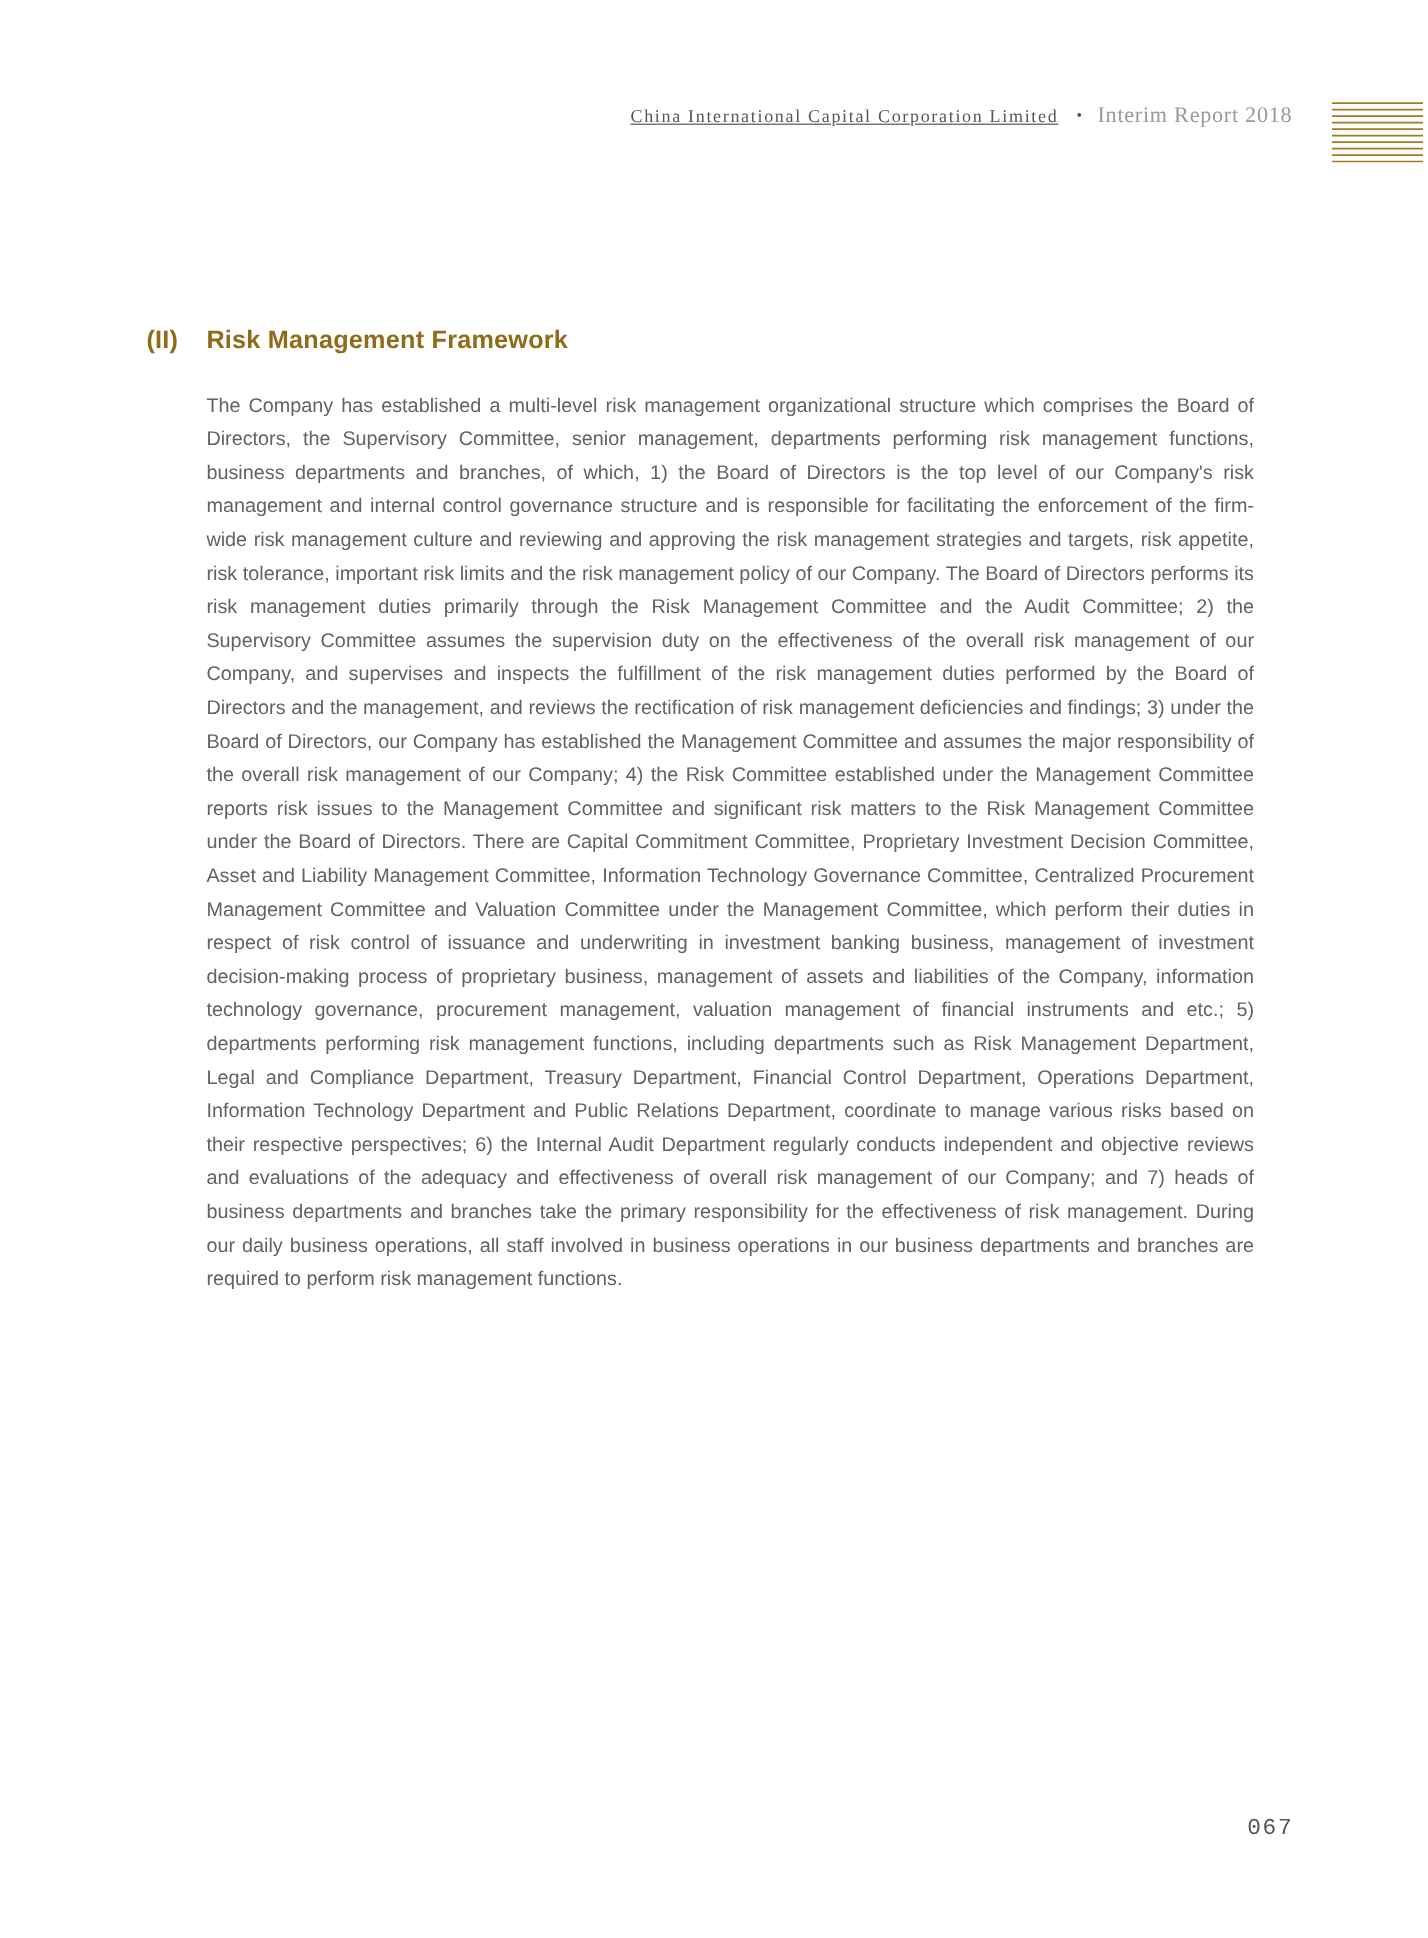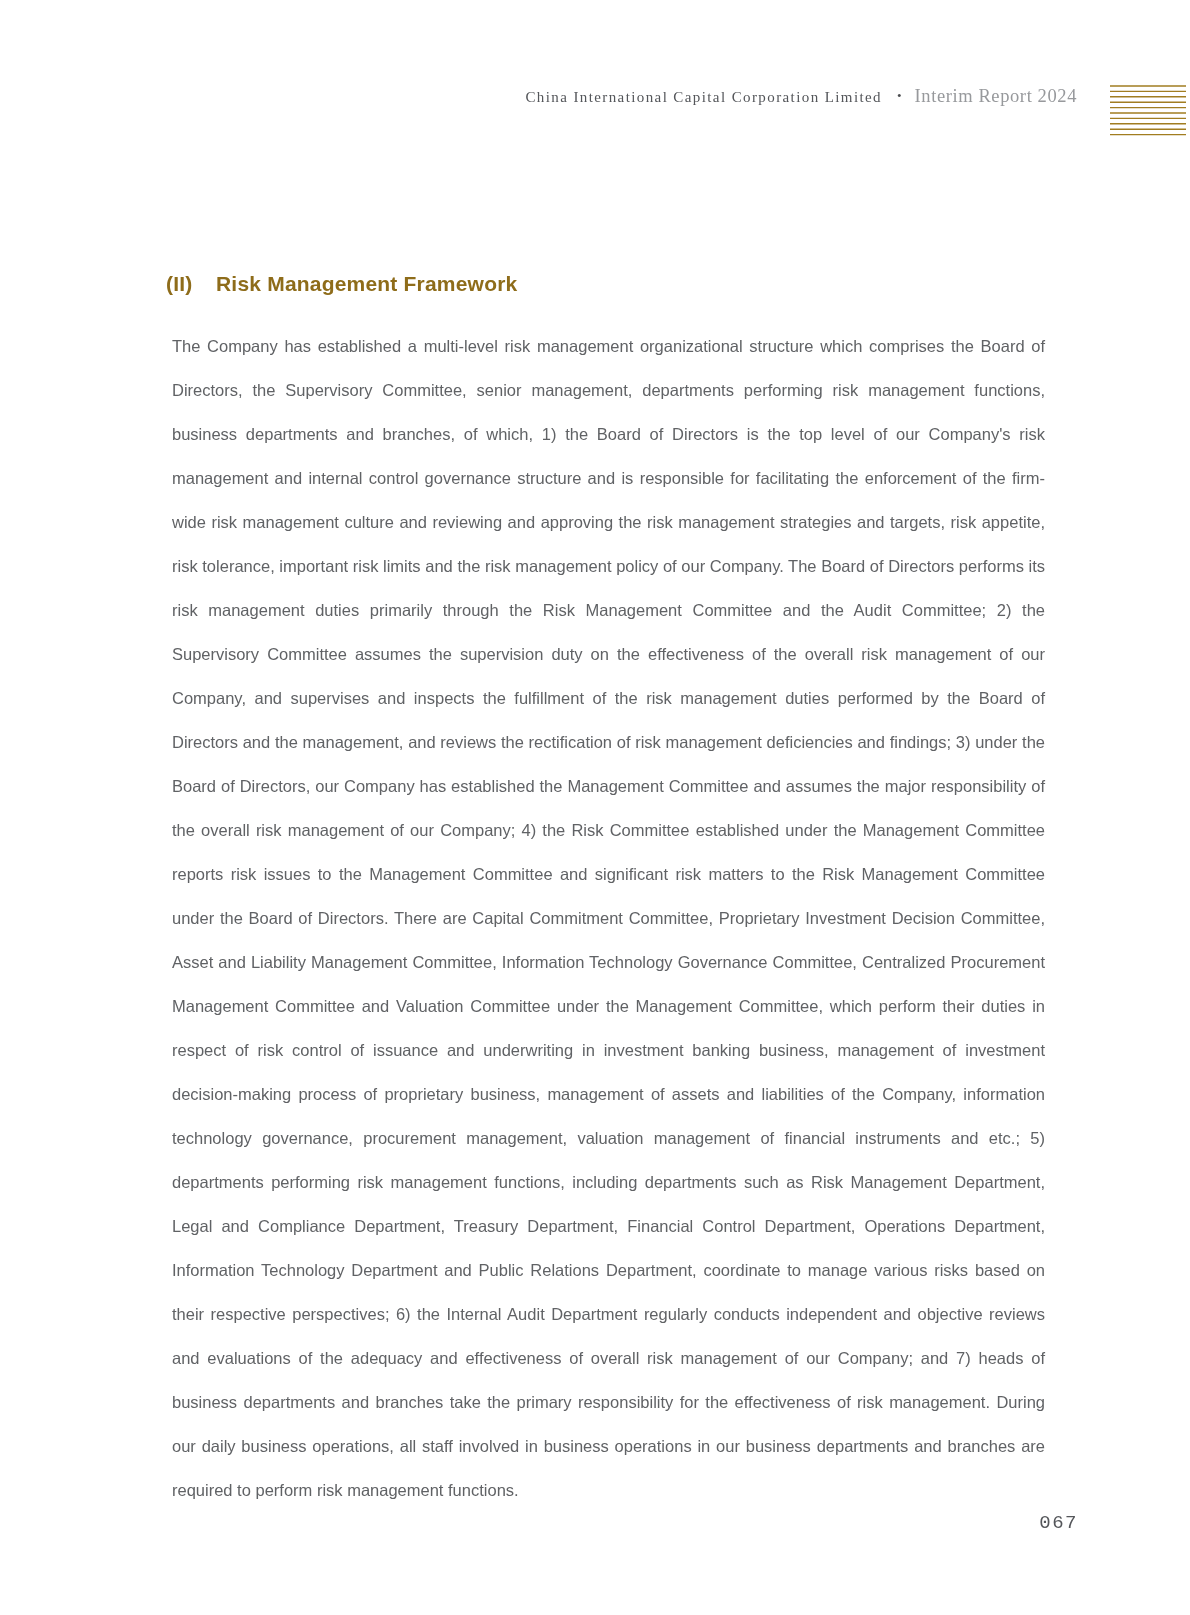--- a/index.html
+++ b/index.html
@@ -26,20 +26,21 @@
     top: 84px;
     right: 113px;
     white-space: nowrap;
     font-family: "Liberation Serif", serif;
     line-height: 24px;
   }
   .header-text .company {
     font-size: 15px;
     letter-spacing: 1.4px;
     color: var(--header_dark);
+    text-decoration: underline;
   }
   .header-text .bullet {
     display: inline-block;
     margin: 0 13px 0 15px;
     font-size: 13px;
     color: #4a4c4f;
     vertical-align: 2px;
   }
   .header-text .report {
     font-size: 18.5px;
@@ -59,29 +60,29 @@
     position: absolute;
     top: 272px;
     left: 122px;
     display: flex;
     font-family: "Liberation Sans", sans-serif;
     font-weight: 700;
     font-size: 21px;
     letter-spacing: 0.2px;
     color: var(--heading);
   }
-  .heading .heading-num { width: 50px; flex: 0 0 50px; margin-left: 44px; }
+  .heading .heading-num { width: 50px; flex: 0 0 50px; }
   
   .body-text {
     position: absolute;
     top: 324px;
     left: 172px;
     width: 873px;
     font-size: 16.5px;
-    line-height: 44px;
+    line-height: 28px;
     text-align: justify;
     text-justify: inter-word;
     color: var(--body_text);
     font-weight: 400;
   }
   
   .page-number {
     position: absolute;
     top: 1512px;
     right: 112px;
@@ -90,21 +91,21 @@
     letter-spacing: 1.5px;
     color: var(--header_dark);
   }
 </style>
 </head>
 <body>
 
 <div class="page">
 
   <div class="header-text">
-    <span class="company">China International Capital Corporation Limited</span><span class="bullet">•</span><span class="report">Interim Report 2024</span>
+    <span class="company">China International Capital Corporation Limited</span><span class="bullet">•</span><span class="report">Interim Report 2018</span>
   </div>
 
   <svg class="stripes" viewBox="0 0 76 51" aria-hidden="true">
     <line x1="0" y1="1" x2="76" y2="1"></line>
     <line x1="0" y1="6.4" x2="76" y2="6.4"></line>
     <line x1="0" y1="11.8" x2="76" y2="11.8"></line>
     <line x1="0" y1="17.2" x2="76" y2="17.2"></line>
     <line x1="0" y1="22.6" x2="76" y2="22.6"></line>
     <line x1="0" y1="28" x2="76" y2="28"></line>
     <line x1="0" y1="33.4" x2="76" y2="33.4"></line>

